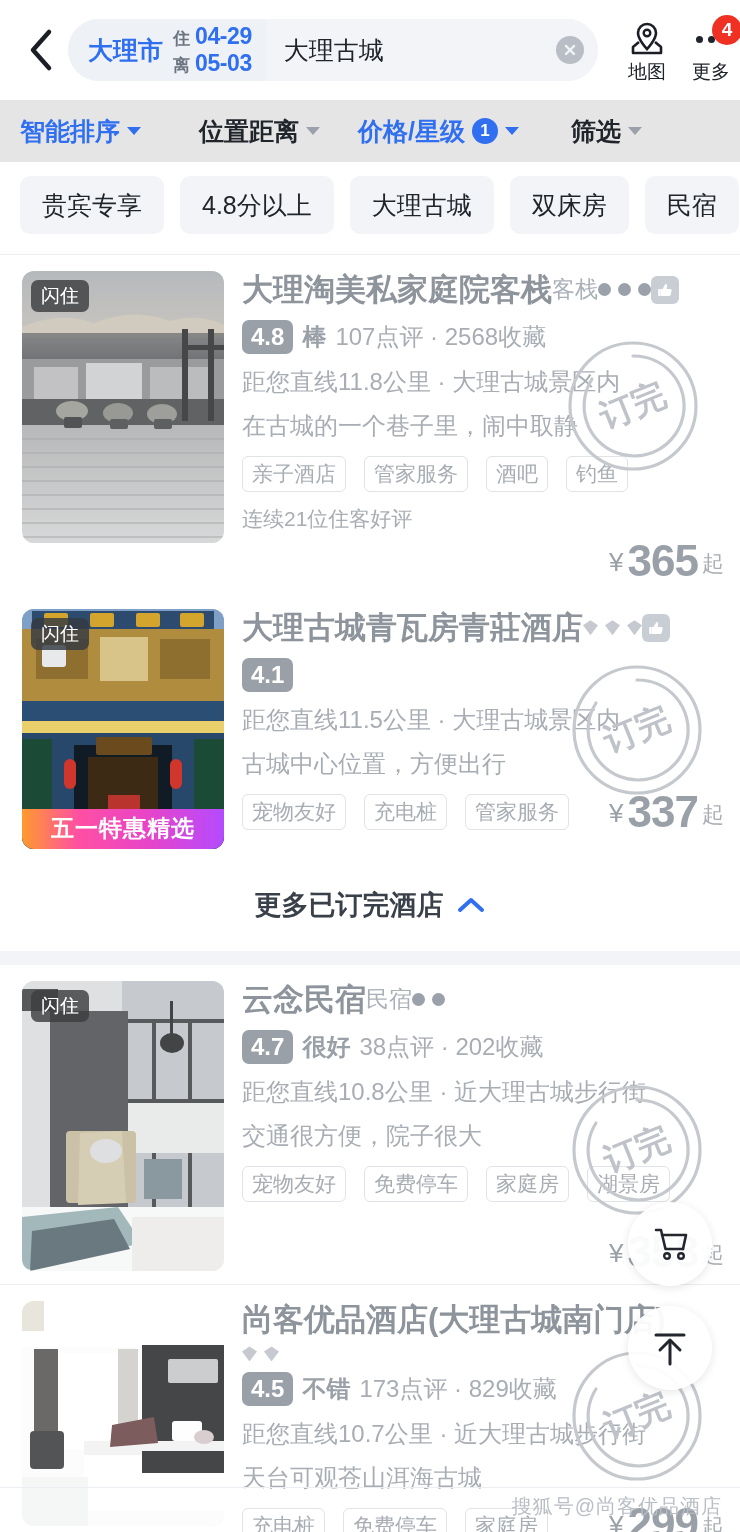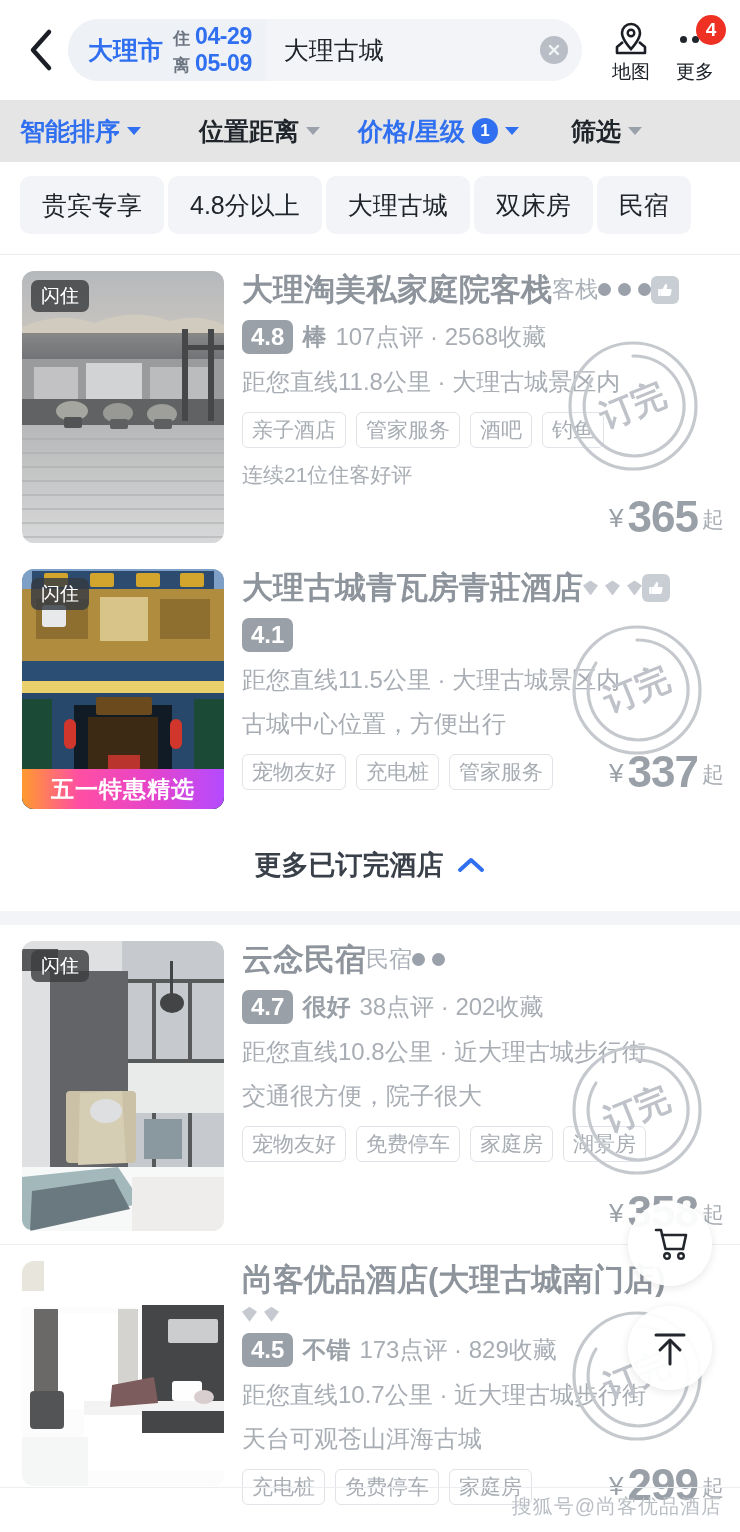--- a/index.html
+++ b/index.html
@@ -7,21 +7,21 @@
     width: 740px; height: 1532px;
     font-family: "Liberation Sans", "DejaVu Sans", sans-serif;
     background: #ffffff;
     overflow: hidden;
   }
   .screen { position: relative; width: 740px; height: 1532px; background:#fff; }
 
   
   .topbar {
     display:flex; align-items:center;
-    height: 100px; padding: 0 16px 0 18px;
+    height: 100px; padding: 0 0 0 18px;
     background:#fff;
   }
   .back-btn {
     width: 46px; height: 60px; flex:0 0 auto;
     display:flex; align-items:center; justify-content:center;
   }
   .back-btn svg { display:block; }
 
   .searchwrap {
     flex: 1 1 auto; display:flex; align-items:center;
@@ -80,21 +80,21 @@
            border-top:8px solid #9aa1ab; display:block; }
   .sortitem.active .caret { border-top-color:#2f6ff0; }
   .numbadge {
     width:26px;height:26px;border-radius:50%;background:#2f6ff0;color:#fff;
     font-size:17px;font-weight:700;display:flex;align-items:center;justify-content:center;
   }
   .sgap1 { width:58px; } .sgap2 { width:38px; } .sgap3 { width:52px; }
 
   
   .chiprow {
-    display:flex; align-items:center; gap:4px;
+    display:flex; align-items:center; gap:16px;
     padding: 14px 0 20px 20px; background:#fff; overflow:hidden;
     height: 92px;
   }
   .chip {
     flex:0 0 auto; height:58px; border-radius:10px; background:#f2f4f7;
     display:flex; align-items:center; justify-content:center;
     padding: 0 22px; font-size:25px; color:#20242b; white-space:nowrap;
   }
 
   .divider { height:1px; background:#ebedf0; width:100%; }
@@ -153,21 +153,21 @@
   .scorebox {
     background:#9aa0a7; color:#fff; font-size:24px; font-weight:700;
     border-radius:7px; padding:2px 9px; line-height:1.25;
   }
   .scoreword { font-size:24px; font-weight:700; color:#9aa0a7; }
   .reviewtxt { font-size:24px; color:#a8adb4; }
 
   .distrow { font-size:24px; color:#a8adb4; margin-top:12px; white-space:nowrap; }
   .desc { font-size:24px; color:#a8adb4; margin-top:12px; white-space:nowrap; }
 
-  .tagrow { display:flex; gap:10px; margin-top:14px; flex-wrap:nowrap;font-family:Liberation Mono, monospace; }
+  .tagrow { display:flex; gap:18px; margin-top:14px; flex-wrap:nowrap;font-family:Liberation Mono, monospace; }
   .tag {
     border:1px solid #e0e3e7; border-radius:6px; color:#a8adb4;
     font-size:21px; padding:3px 9px; white-space:nowrap;
   }
   .goodrow { font-size:21px; color:#a8adb4; margin-top:13px; }
 
   .pricerow {
     display:flex; align-items:flex-end; justify-content:flex-end; gap:4px;
     margin-top:6px;
   }
@@ -226,21 +226,21 @@
     <div class="searchwrap">
       <div class="city-date">
         <div class="city-name">大理市</div>
         <div class="dates">
           <div class="dateline">
             <span class="dlabel">住</span>
             <span class="dval">04-29</span>
           </div>
           <div class="dateline">
             <span class="dlabel">离</span>
-            <span class="dval">05-09</span>
+            <span class="dval">05-03</span>
           </div>
         </div>
       </div>
       <div class="kwbox">
         <div class="kwtext">大理古城</div>
         <div class="clearbtn">
           <span>
             <svg width="16" height="16" viewBox="0 0 16 16">
               <path d="M4 4 L12 12 M12 4 L4 12" stroke="#f2f4f7" stroke-width="2.4" stroke-linecap="round"></path>
             </svg>
@@ -373,20 +373,21 @@
           </span>
         </div>
 
         <div class="scorerow">
           <span class="scorebox">4.8</span>
           <span class="scoreword">棒</span>
           <span class="reviewtxt">107点评 · 2568收藏</span>
         </div>
 
         <div class="distrow">距您直线11.8公里 · 大理古城景区内</div>
+        <div class="desc">在古城的一个巷子里，闹中取静</div>
 
         <div class="tagrow">
           <span class="tag">亲子酒店</span>
           <span class="tag">管家服务</span>
           <span class="tag">酒吧</span>
           <span class="tag">钓鱼</span>
         </div>
 
         <div class="goodrow">连续21位住客好评</div>
 

